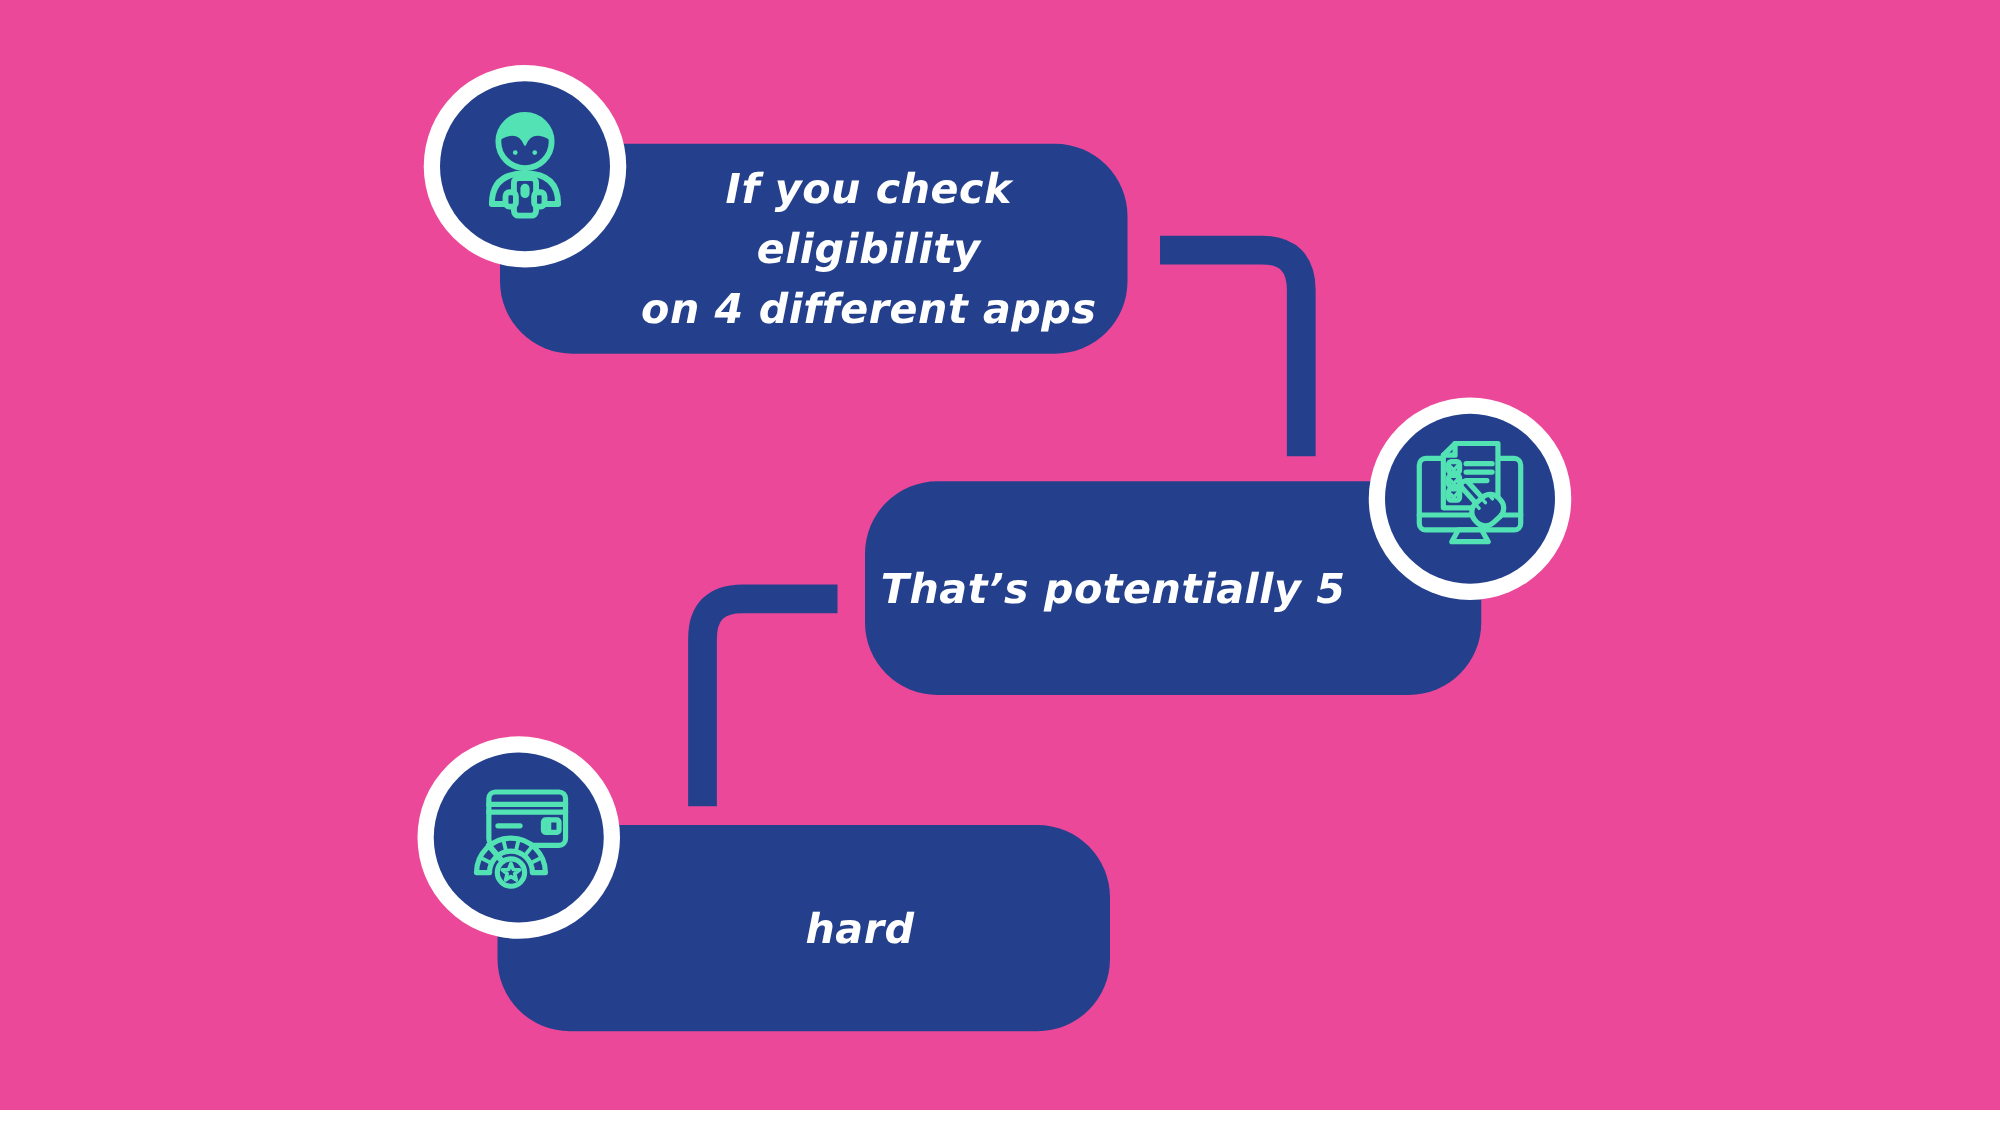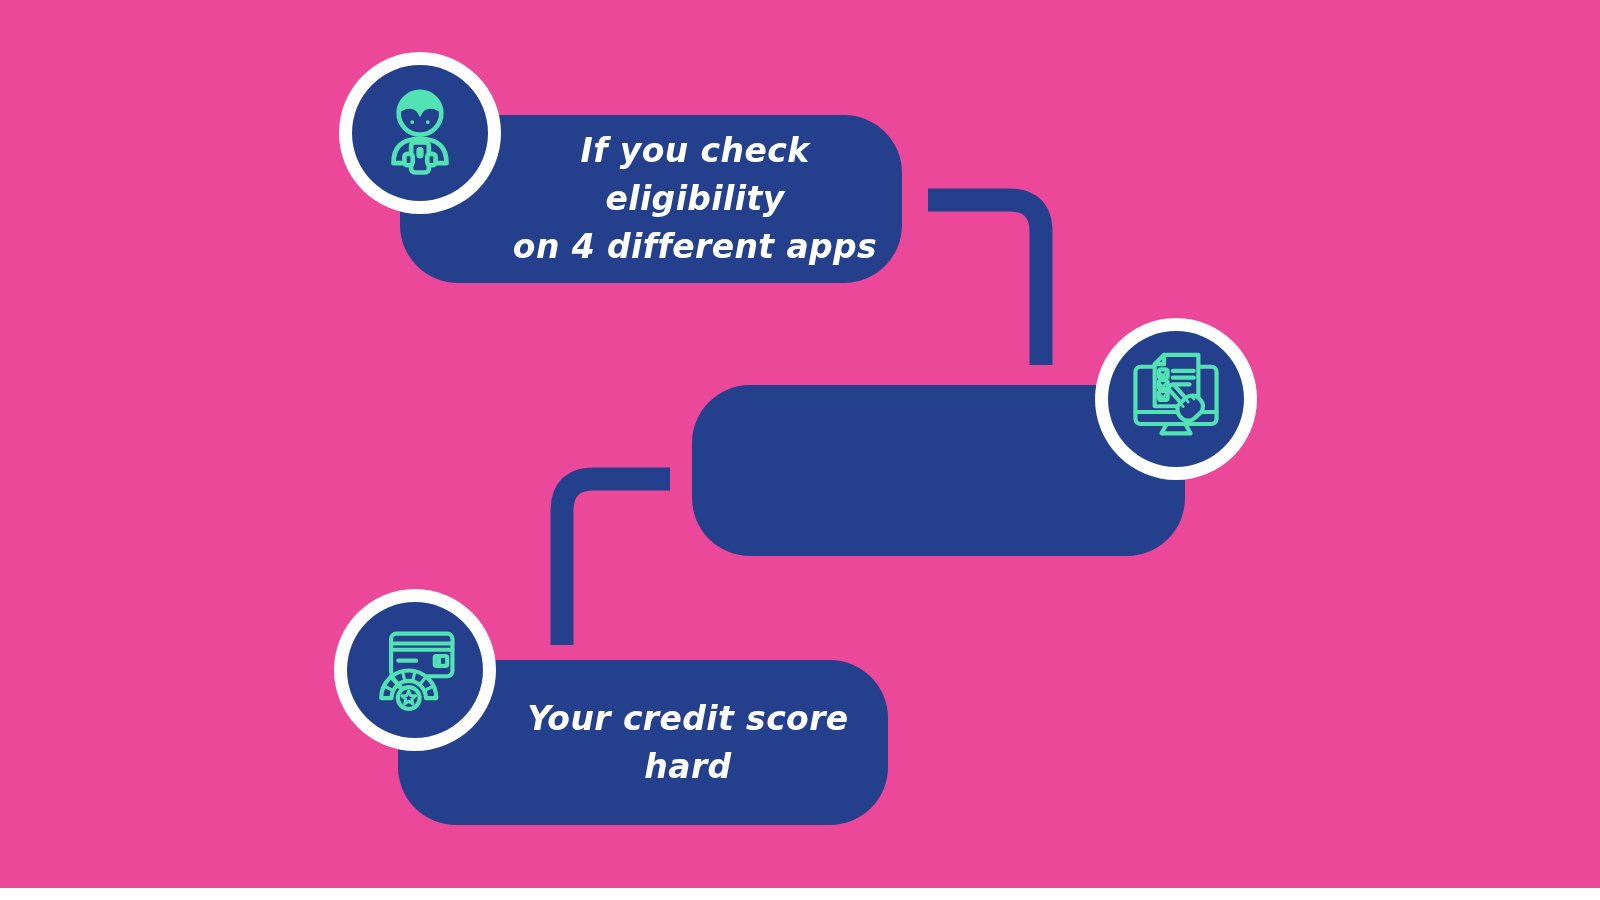--- a/index.html
+++ b/index.html
@@ -78,20 +78,21 @@
       <circle cx="57.5" cy="39.5" r="1.8" fill="#53E2B4" stroke="none"></circle>
       <path d="M24.5 79 Q24.5 55.5 50 55.5 Q75.5 55.5 75.5 79 Z"></path>
       <rect x="41.5" y="59" width="17" height="29" rx="3.5" fill="#24408D"></rect>
       <rect x="46.5" y="63.5" width="7" height="11" rx="3.5" fill="#53E2B4" stroke="none"></rect>
       <rect x="35" y="70" width="8" height="11" rx="3" fill="#24408D"></rect>
       <rect x="57" y="70" width="8" height="11" rx="3" fill="#24408D"></rect>
     </svg>
   </div>
 
   <div class="step-box" id="step2-box">
+    <div>That’s potentially 5</div>
   </div>
   <div class="icon-circle" id="step2-circle">
     <svg class="icon-svg" viewBox="0 0 100 100" stroke="#53E2B4" stroke-width="4" fill="none" stroke-linecap="round" stroke-linejoin="round">
       <rect x="11" y="19" width="78" height="55" rx="5"></rect>
       <line x1="11" y1="62.5" x2="89" y2="62.5"></line>
       <path d="M41 74 L59 74 L64 83 L36 83 Z" fill="#24408D"></path>
       <path d="M38.5 7.5 L71.5 7.5 L71.5 57 L29.5 57 L29.5 16.5 Z" fill="#24408D"></path>
       <path d="M38.5 7.5 L38.5 16.5 L29.5 16.5"></path>
       <rect x="33.5" y="21.5" width="8.5" height="8.5" rx="2"></rect>
       <path d="M35.5 25.7 l2 2.2 l3.8 -4.4" stroke-width="2.6"></path>
@@ -104,21 +105,20 @@
       <line x1="47" y1="36" x2="63" y2="36"></line>
       <g transform="translate(63,58) rotate(-42)">
         <rect x="-3.2" y="-28" width="6.4" height="26" rx="3.2" fill="#24408D"></rect>
         <rect x="-12.5" y="-9" width="25" height="20" rx="9" fill="#24408D"></rect>
         <path d="M-4 -9 v4.5 M2.5 -9 v4.5 M8.5 -7 v4" stroke-width="2.6"></path>
       </g>
     </svg>
   </div>
 
   <div class="step-box" id="step3-box">
-    <div>Your credit score</div>
     <div>hard</div>
   </div>
   <div class="icon-circle" id="step3-circle">
     <svg class="icon-svg" viewBox="0 0 100 100" stroke="#53E2B4" stroke-width="4" fill="none" stroke-linecap="round" stroke-linejoin="round">
       <rect x="27" y="15" width="59" height="41" rx="5"></rect>
       <line x1="27" y1="24.5" x2="86" y2="24.5"></line>
       <line x1="27" y1="30.5" x2="86" y2="30.5"></line>
       <line x1="34" y1="41" x2="51" y2="41"></line>
       <rect x="69" y="36.5" width="12" height="9.5" rx="1.5"></rect>
       <line x1="73" y1="36.5" x2="73" y2="46"></line>

